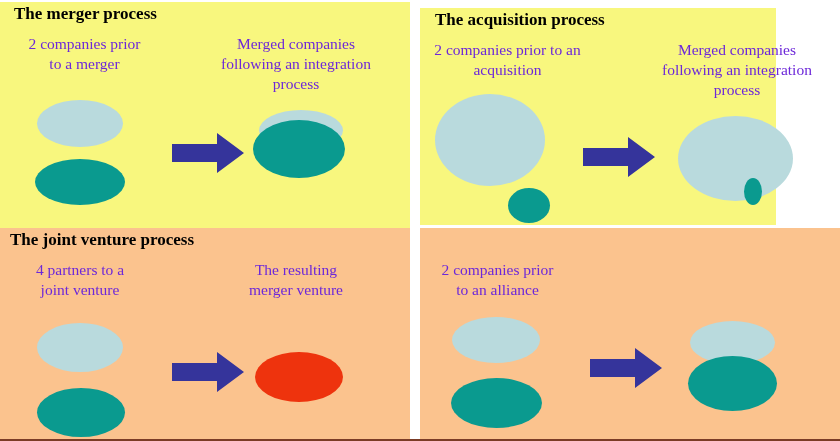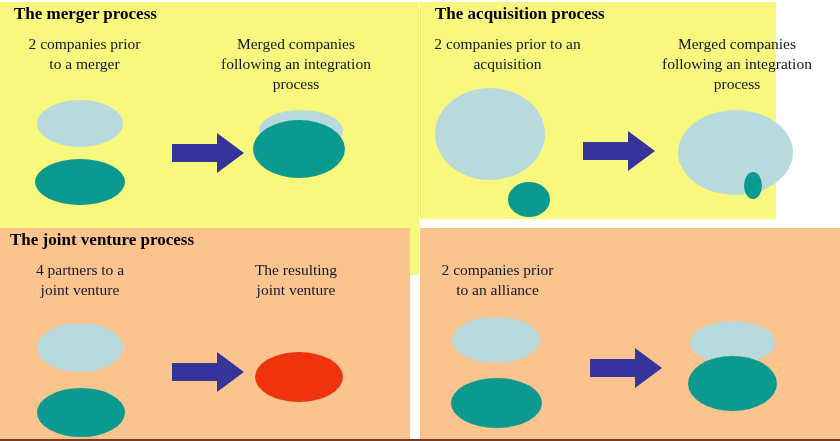--- a/index.html
+++ b/index.html
@@ -7,36 +7,36 @@
     position:relative;
     width:840px;height:441px;
     background:var(--divider-white,#ffffff);
     font-family:"Liberation Serif","DejaVu Serif",serif;
     color:#111;
     overflow:hidden;
   }
   .panel{position:absolute;}
   .panel.top{background:var(--yellow-bg,#f8f77e);}
   .panel.bottom{background:var(--orange-bg,#fbc38e);}
-  .q1{left:0;top:2px;width:410px;height:273px;padding-left:9px;}
-  .q2{left:420px;top:2px;width:356px;height:217px;}
+  .q1{left:0;top:2px;width:410px;height:273px;}
+  .q2{left:420px;top:8px;width:356px;height:217px;}
   .q3{left:0;top:228px;width:410px;height:213px;text-decoration:underline;}
   .q4{left:420px;top:228px;width:420px;height:213px;}
   .title{
     position:absolute;top:2px;margin:0;
     font-size:17px;font-weight:bold;line-height:20px;color:#000;
   }
   .q1 .title{left:14px;}
   .q2 .title{left:15px;}
   .q3 .title{left:10px;}
   .q4 .title{left:15px;}
   .label{
     position:absolute;top:32px;
     font-size:15.5px;line-height:20px;text-align:center;
-    white-space:pre-line;color:#0f172a;
+    white-space:pre-line;color:#6d28d9;
   }
   .el{position:absolute;border-radius:50%;}
   .el.blue{background:var(--light-blue,#b9dadd);}
   .el.teal{background:var(--teal,#0a9a8f);}
   .el.red{background:var(--joint-venture-red,#ee330d);}
   .front{z-index:3;}
   .back{z-index:2;}
   .arrow{position:absolute;width:73px;height:42px;color:var(--arrow-blue,#35349b);}
   .arrow svg{display:block;width:100%;height:100%;}
   .edge-top{position:absolute;left:0;top:0;width:840px;height:2px;background:var(--divider-white,#ffffff);z-index:6;}
@@ -81,21 +81,21 @@
     </div>
     <div class="el blue back" style="left:258px;top:108px;width:115px;height:85px;"></div>
     <div class="el teal front" style="left:324px;top:170px;width:18px;height:27px;"></div>
   </div>
 
   <div class="panel bottom q3">
     <h2 class="title">The joint venture process</h2>
     <div class="label" style="left:0px;width:160px;">4 partners to a
 joint venture</div>
     <div class="label" style="left:216px;width:160px;">The resulting
-joint venture</div>
+merger venture</div>
     <div class="el blue" style="left:37px;top:95px;width:86px;height:49px;"></div>
     <div class="el teal" style="left:37px;top:160px;width:88px;height:49px;"></div>
     <div class="arrow" style="left:172px;top:123px;">
       <svg viewBox="0 0 73 42" xmlns="http://www.w3.org/2000/svg">
           <polygon points="0,12 45,12 45,1 72,21 45,41 45,30 0,30" fill="currentColor"></polygon>
         </svg>
     </div>
     <div class="el red" style="left:255px;top:124px;width:88px;height:50px;"></div>
   </div>
 

